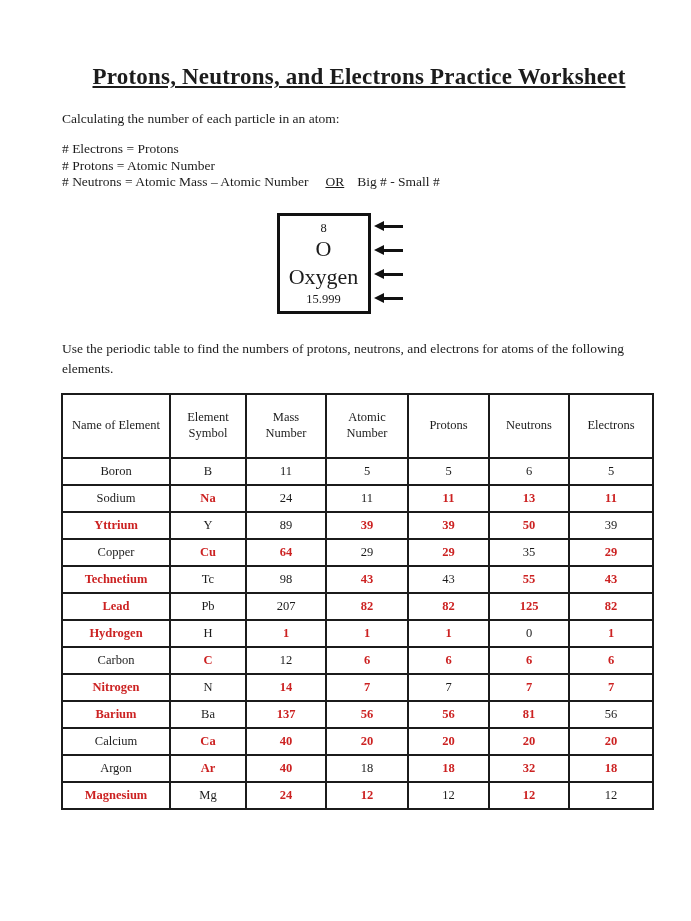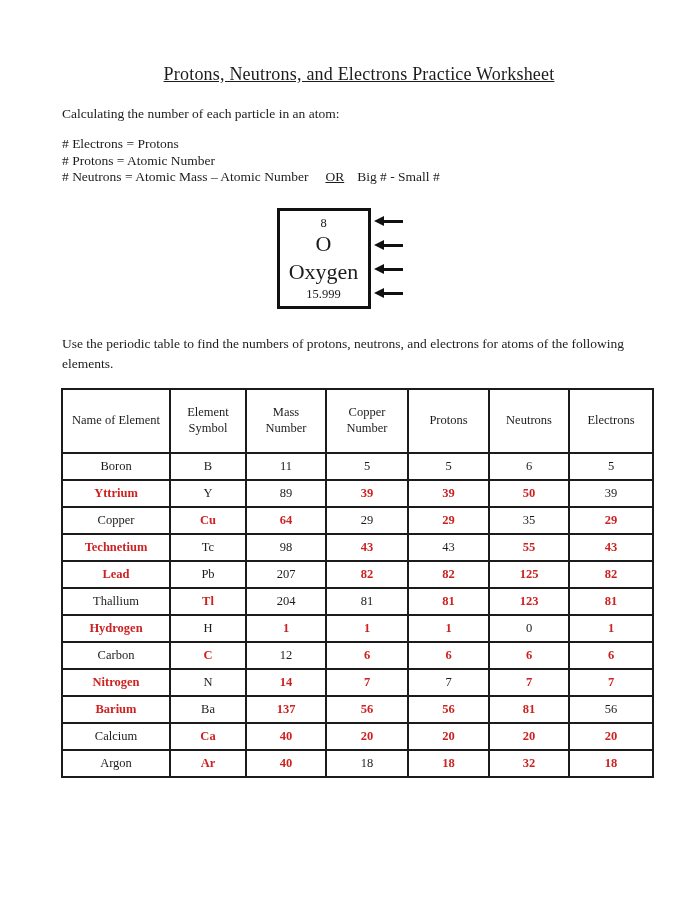--- a/index.html
+++ b/index.html
@@ -8,22 +8,22 @@
     background:#ffffff;
     font-family:"Liberation Serif", serif;
     color:#1c1c1c;
     overflow:hidden;
   }
   .page { position:relative; width:691px; height:921px; background:#ffffff; }
 
   .title {
     margin:64px 35px 0 62px;
     text-align:center;
-    font-size:18px;
-    font-weight:normal;
+    font-size:23px;
+    font-weight:bold;
     text-decoration:underline;
     letter-spacing:0.2px;
     white-space:nowrap;
   }
 
   .calc-line { margin:21px 35px 12px 62px; font-size:13.5px; }
 
   .formulas { margin:14px 35px 0 62px; font-size:13.5px; line-height:16.5px; }
   .formula-line { white-space:nowrap; }
   .or-word { text-decoration:underline; margin:0 13px 0 17px; }
@@ -129,37 +129,46 @@
         <col style="width:82px">
         <col style="width:81px">
         <col style="width:80px">
         <col style="width:84px">
     </colgroup>
     <thead>
       <tr>
           <th>Name of Element</th>
           <th>Element Symbol</th>
           <th>Mass Number</th>
-          <th>Copper Number</th>
+          <th>Atomic Number</th>
           <th>Protons</th>
           <th>Neutrons</th>
           <th>Electrons</th>
         </tr>
     </thead>
     <tbody>
         <tr>
           <td>Boron</td>
           <td>B</td>
           <td>11</td>
           <td>5</td>
           <td>5</td>
           <td>6</td>
           <td>5</td>
         </tr>
         <tr>
+          <td>Sodium</td>
+          <td class="red">Na</td>
+          <td>24</td>
+          <td>11</td>
+          <td class="red">11</td>
+          <td class="red">13</td>
+          <td class="red">11</td>
+        </tr>
+        <tr>
           <td class="red">Yttrium</td>
           <td>Y</td>
           <td>89</td>
           <td class="red">39</td>
           <td class="red">39</td>
           <td class="red">50</td>
           <td>39</td>
         </tr>
         <tr>
           <td>Copper</td>
@@ -182,29 +191,20 @@
         <tr>
           <td class="red">Lead</td>
           <td>Pb</td>
           <td>207</td>
           <td class="red">82</td>
           <td class="red">82</td>
           <td class="red">125</td>
           <td class="red">82</td>
         </tr>
         <tr>
-          <td>Thallium</td>
-          <td class="red">Tl</td>
-          <td>204</td>
-          <td>81</td>
-          <td class="red">81</td>
-          <td class="red">123</td>
-          <td class="red">81</td>
-        </tr>
-        <tr>
           <td class="red">Hydrogen</td>
           <td>H</td>
           <td class="red">1</td>
           <td class="red">1</td>
           <td class="red">1</td>
           <td>0</td>
           <td class="red">1</td>
         </tr>
         <tr>
           <td>Carbon</td>
@@ -244,16 +244,25 @@
         </tr>
         <tr>
           <td>Argon</td>
           <td class="red">Ar</td>
           <td class="red">40</td>
           <td>18</td>
           <td class="red">18</td>
           <td class="red">32</td>
           <td class="red">18</td>
         </tr>
+        <tr>
+          <td class="red">Magnesium</td>
+          <td>Mg</td>
+          <td class="red">24</td>
+          <td class="red">12</td>
+          <td>12</td>
+          <td class="red">12</td>
+          <td>12</td>
+        </tr>
       </tbody>
   </table>
 
 </div>
 
 </body></html>

